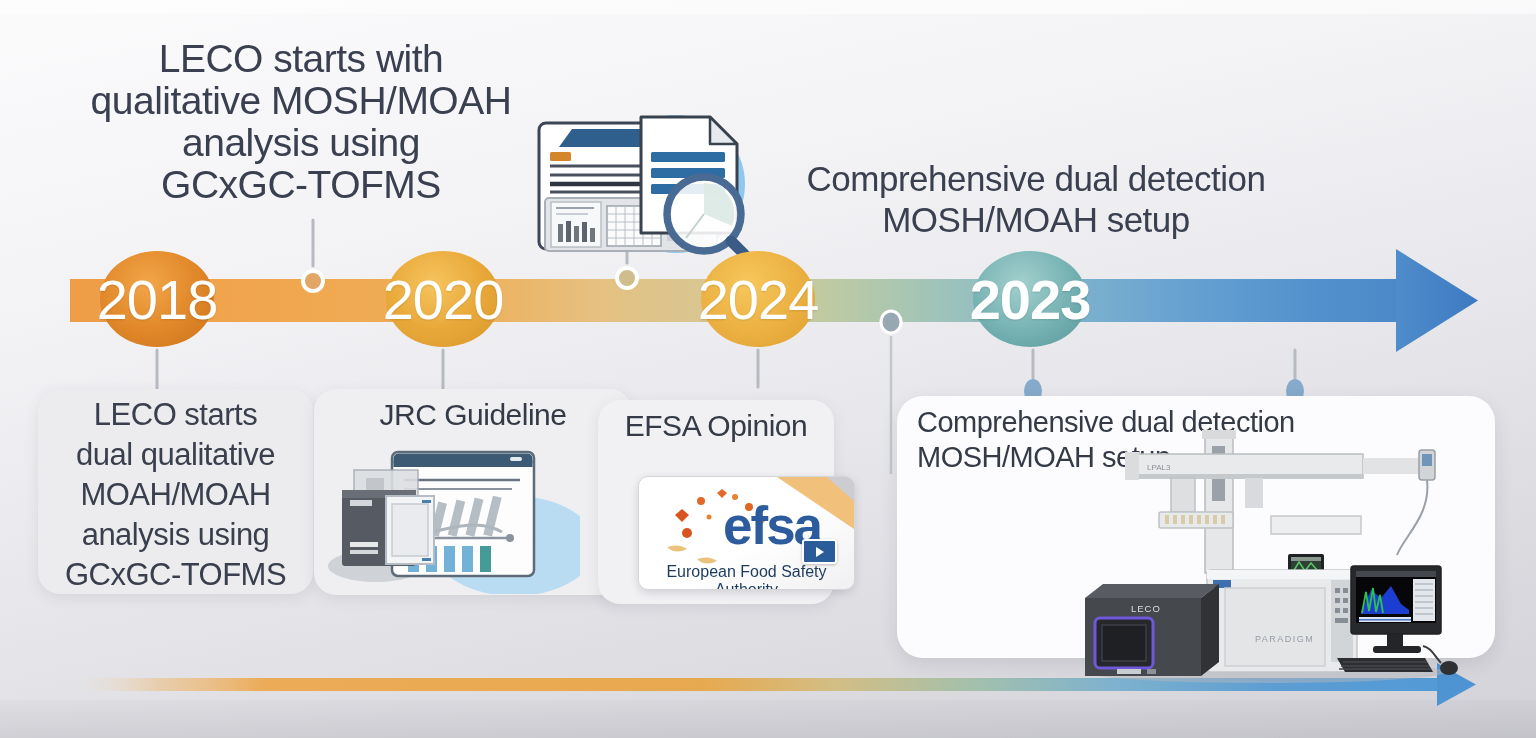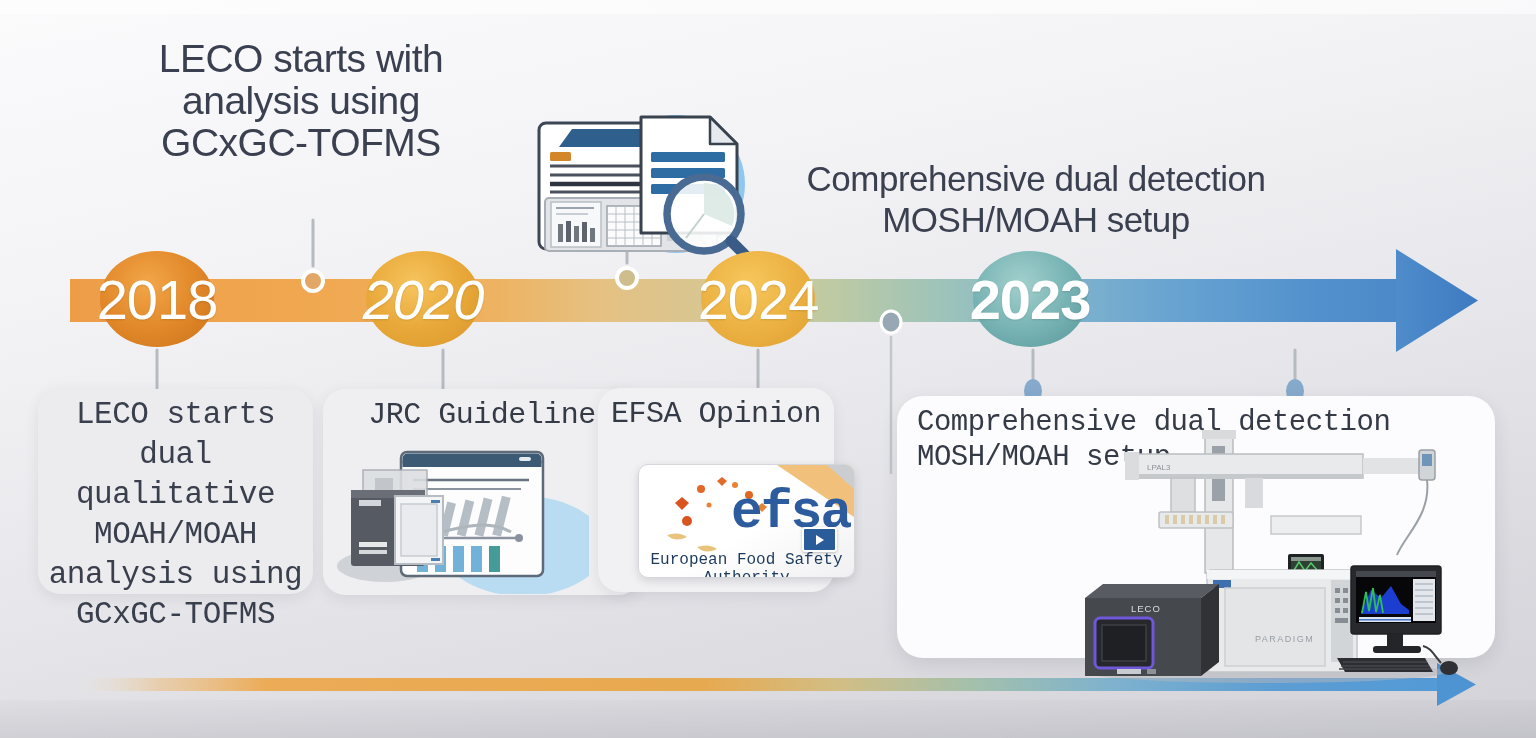--- a/index.html
+++ b/index.html
@@ -11,39 +11,39 @@
   .abs{position:absolute;}
   svg{display:block;}
   
   .heading{position:absolute;text-align:center;color:#3a4050;letter-spacing:-.5px;}
   .heading.tl{left:85px;top:38px;width:432px;font-size:39px;line-height:42px;}
   .heading.tr{left:790px;top:158px;width:492px;font-size:35px;line-height:41px;}
   
   .year{position:absolute;width:114px;height:96px;border-radius:50%;display:flex;align-items:center;justify-content:center;
     color:#fff;font-size:56px;letter-spacing:-1px;text-shadow:0 1px 2px rgba(0,0,0,.12);z-index:3;}
   .year.y0{left:100px;background:radial-gradient(ellipse at 42% 34%,#f2a648 0%,#e28a2c 48%,#cd7118 100%);}
-  .year.y1{left:366px;background:radial-gradient(ellipse at 42% 34%,#f6c45e 0%,#e9a93a 50%,#d8952a 100%);font-style:italic;}
+  .year.y1{left:386px;background:radial-gradient(ellipse at 42% 34%,#f6c45e 0%,#e9a93a 50%,#d8952a 100%);}
   .year.y2{left:701px;background:radial-gradient(ellipse at 42% 34%,#f7c75c 0%,#ecb243 50%,#dd9f30 100%);}
   .year.y3{left:973px;background:radial-gradient(ellipse at 42% 34%,#a2d0cd 0%,#78b3b4 52%,#549599 100%);font-weight:bold;}
   .year.y4{left:1236px;background:radial-gradient(ellipse at 42% 34%,#85b2dc 0%,#5e95ca 52%,#4276ab 100%);}
   .year{top:251px;}
   
-  .card{position:absolute;border-radius:22px;background:#ececef;box-shadow:0 4px 14px rgba(60,60,75,.10);z-index:2;font-family:Liberation Mono, monospace;}
+  .card{position:absolute;border-radius:22px;background:#ececef;box-shadow:0 4px 14px rgba(60,60,75,.10);z-index:2;}
   .card1{left:38px;top:389px;width:275px;height:205px;}
-  .card2{left:323px;top:389px;width:318px;height:206px;background:#efeff2;}
-  .card3{left:598px;top:388px;width:236px;height:204px;background:#f1f1f4;}
+  .card2{left:314px;top:389px;width:318px;height:206px;background:#efeff2;}
+  .card3{left:598px;top:400px;width:236px;height:204px;background:#f1f1f4;}
   .card4{left:897px;top:396px;width:598px;height:262px;background:#fcfcfe;border-radius:26px;
     box-shadow:0 6px 18px rgba(60,60,75,.12);}
   .card1 .cardtext{padding-top:6px;text-align:center;color:#3a3f4d;font-size:31px;line-height:40px;letter-spacing:-.5px;}
   .cardtitle{text-align:center;color:#343a46;font-size:30px;padding-top:9px;letter-spacing:-.5px;}
   .card4 .cardtitle4{color:#343a46;font-size:29px;line-height:35px;text-align:left;padding:9px 0 0 20px;letter-spacing:-.5px;}
   
   .efsa-logo{position:absolute;left:40px;top:76px;width:215px;height:112px;border-radius:10px;overflow:hidden;
     background:linear-gradient(150deg,#ffffff 55%,#f0f0f2 100%);border:1px solid #d5d6da;box-shadow:0 3px 8px rgba(70,70,85,.18);}
-  .efsa-word{position:absolute;left:84px;top:18px;font-size:53px;font-weight:700;color:#2d5c9e;letter-spacing:-2px;margin-left:8px;}
+  .efsa-word{position:absolute;left:84px;top:18px;font-size:53px;font-weight:700;color:#2d5c9e;letter-spacing:-2px;}
   .efsa-play{position:absolute;left:163px;top:62px;width:31px;height:21px;background:#2b5c9a;border:2px solid #fff;
     border-radius:3px;box-shadow:0 1px 3px rgba(0,0,0,.25);display:flex;align-items:center;justify-content:center;}
   .efsa-play .tri{width:0;height:0;border-left:8px solid #fff;border-top:5px solid transparent;border-bottom:5px solid transparent;}
   .efsa-caption{position:absolute;left:0;top:86px;width:100%;text-align:center;font-size:16px;color:#1c3a5e;}
 </style>
 </head>
 <body>
 
 <div class="stage">
   <div class="bg-top-strip"></div>
@@ -134,20 +134,21 @@
         <line x1="731" y1="241" x2="759" y2="269" stroke="#3a5b85" stroke-width="11" stroke-linecap="round"></line>
       </g>
     </g>
 
     <rect x="75" y="678" width="1362" height="13" fill="url(#gBottom)"></rect>
     <polygon points="1437,663 1476,684.5 1437,706" fill="#4e94d2"></polygon>
   </svg>
 
   <div class="heading tl">
     <div>LECO starts with</div>
+    <div>qualitative MOSH/MOAH</div>
     <div>analysis using</div>
     <div>GCxGC-TOFMS</div>
   </div>
   <div class="heading tr">
     <div>Comprehensive dual detection</div>
     <div>MOSH/MOAH setup</div>
   </div>
 
   <div class="year y0">2018</div>
   <div class="year y1">2020</div>

